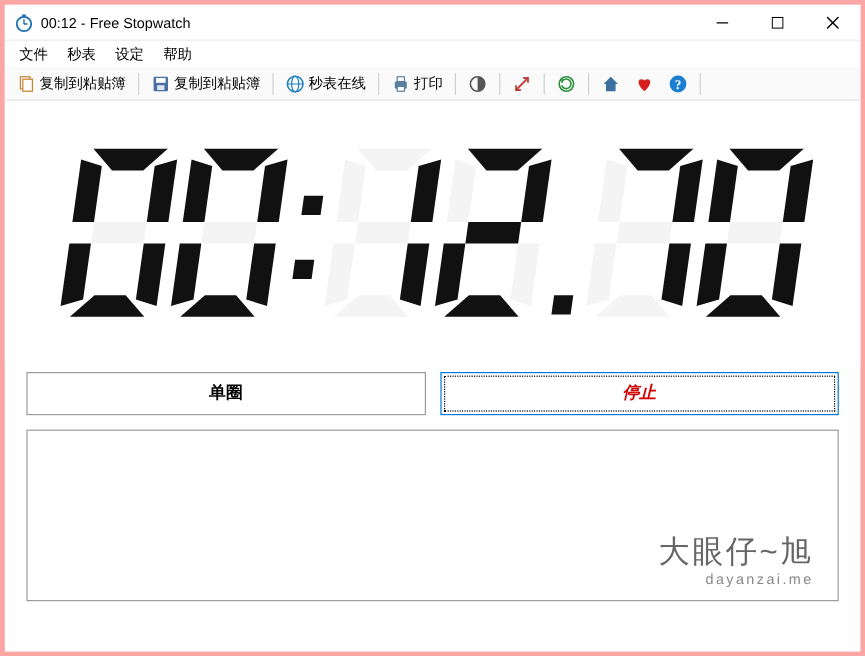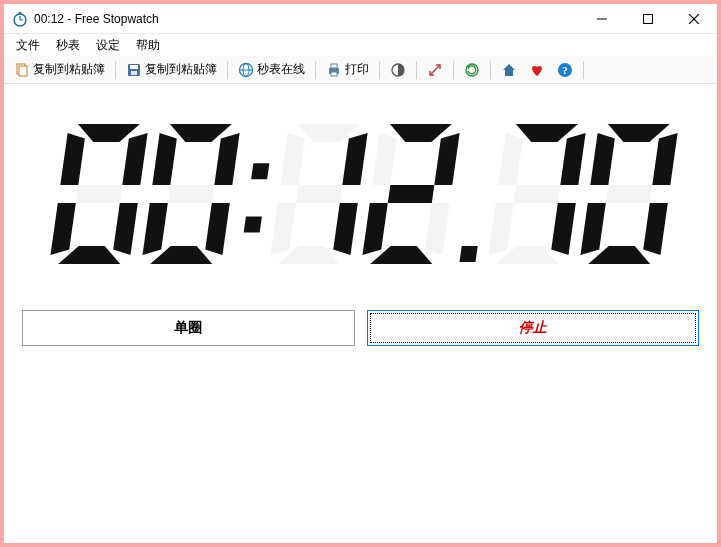--- a/index.html
+++ b/index.html
@@ -247,14 +247,20 @@
 
   <div class="buttons-row">
     <div class="big-btn lap">
         <span>单圈</span>
       </div>
     <div class="big-btn stop">
         <span>停止</span>
       </div>
   </div>
 
+  <div class="log-area">
+    <div class="watermark">
+      <div class="big">大眼仔~旭</div>
+      <div class="small">dayanzai.me</div>
+    </div>
+  </div>
 
 </div>
 
 </body></html>

